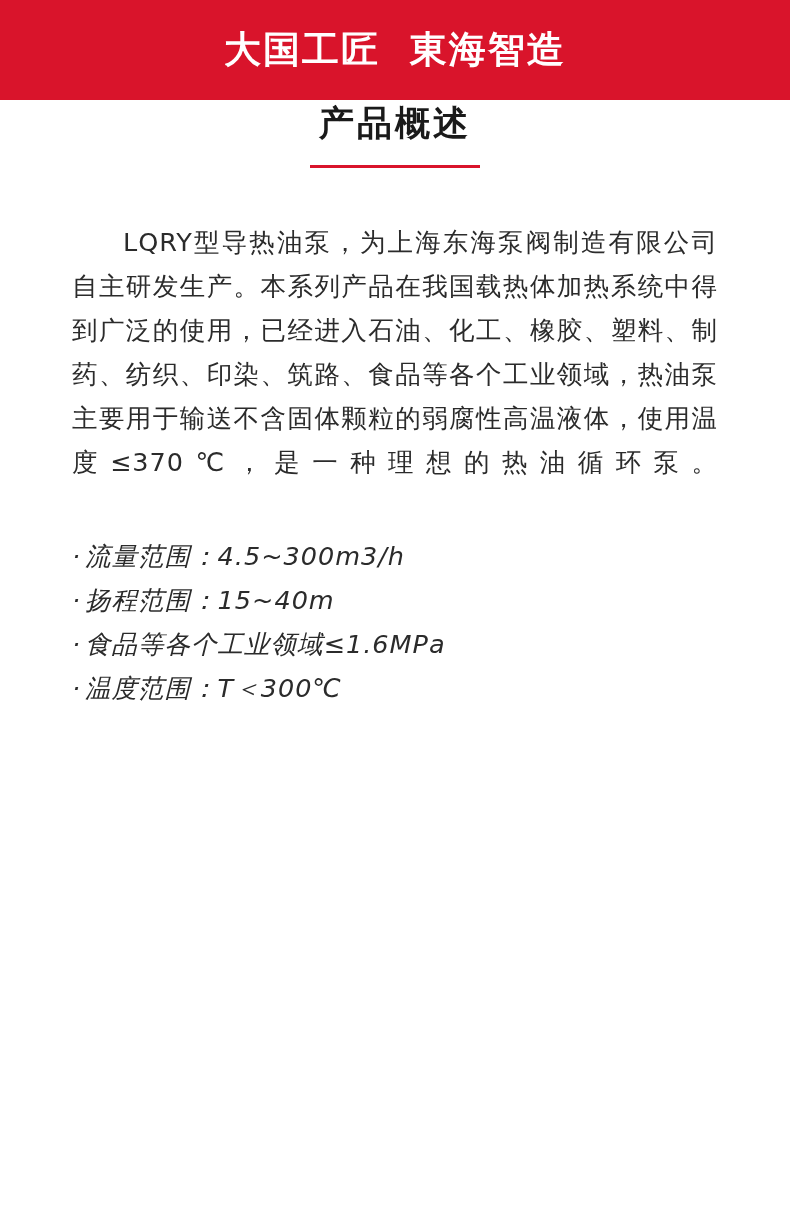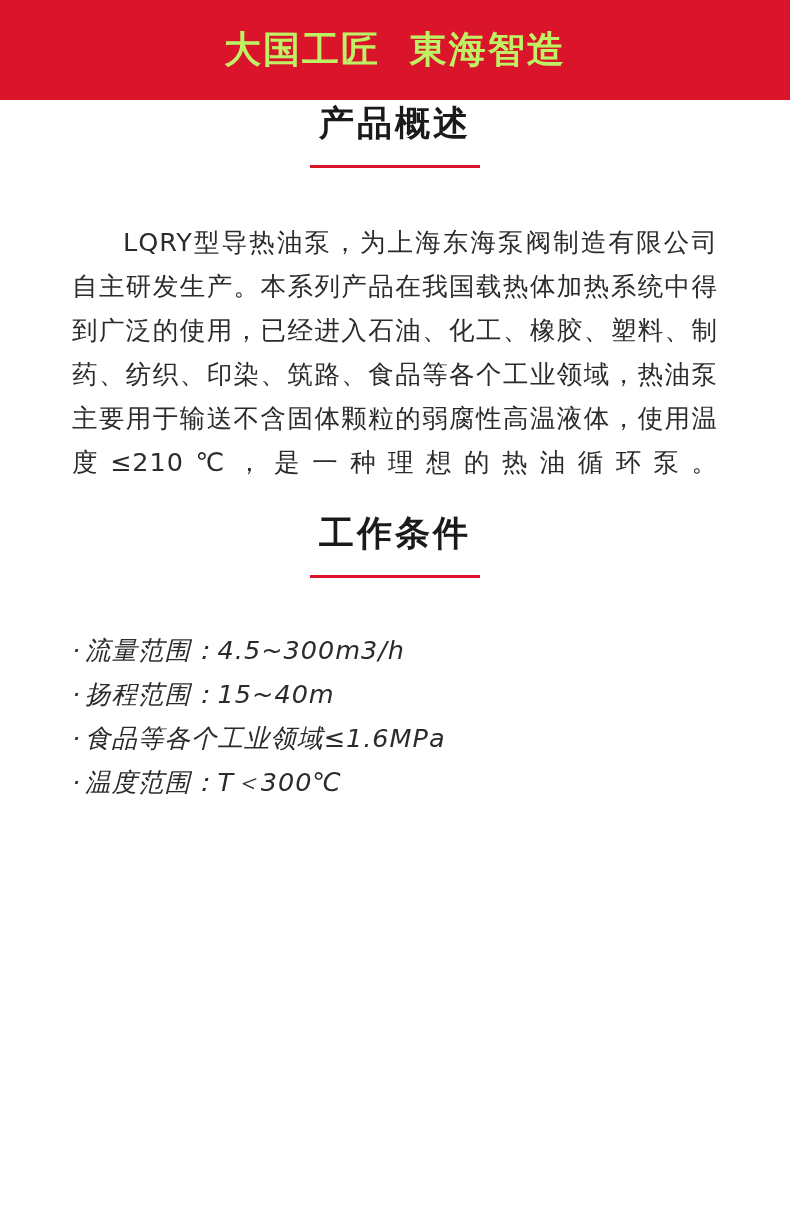--- a/index.html
+++ b/index.html
@@ -25,21 +25,21 @@
   .banner {
     position: relative;
     width: 100%;
     height: 100px;
     background: #d9142b;
     display: flex;
     align-items: center;
     justify-content: center;
   }
   .banner-title {
-    color: #bef264;
+    color: #ffffff;
     font-size: 37px;
     font-weight: bold;
     letter-spacing: 2px;
     font-family: "DejaVu Sans", "Liberation Sans", sans-serif;
     white-space: pre;
   }
 
   
   .section-heading {
     text-align: center;
@@ -108,27 +108,23 @@
   <div class="banner">
     <div class="banner-title">大国工匠  東海智造</div>
   </div>
 
   <div class="section-heading">
     <div class="heading-text">产品概述</div>
     <div class="heading-rule"></div>
   </div>
 
   <div class="overview-block">
-    <p class="paragraph">LQRY型导热油泵，为上海东海泵阀制造有限公司自主研发生产。本系列产品在我国载热体加热系统中得到广泛的使用，已经进入石油、化工、橡胶、塑料、制药、纺织、印染、筑路、食品等各个工业领域，热油泵主要用于输送不含固体颗粒的弱腐性高温液体，使用温度≤210℃，是一种理想的热油循环泵。</p>
+    <p class="paragraph">LQRY型导热油泵，为上海东海泵阀制造有限公司自主研发生产。本系列产品在我国载热体加热系统中得到广泛的使用，已经进入石油、化工、橡胶、塑料、制药、纺织、印染、筑路、食品等各个工业领域，热油泵主要用于输送不含固体颗粒的弱腐性高温液体，使用温度≤370℃，是一种理想的热油循环泵。</p>
   </div>
 
-  <div class="section-heading">
-    <div class="heading-text">工作条件</div>
-    <div class="heading-rule"></div>
-  </div>
 
   <div class="spec-block">
     <div class="spec-item">
       <span class="bullet">·</span><span>流量范围：4.5~300m3/h</span>
     </div>
     <div class="spec-item">
       <span class="bullet">·</span><span>扬程范围：15~40m</span>
     </div>
     <div class="spec-item">
       <span class="bullet">·</span><span>食品等各个工业领域≤1.6MPa</span>

